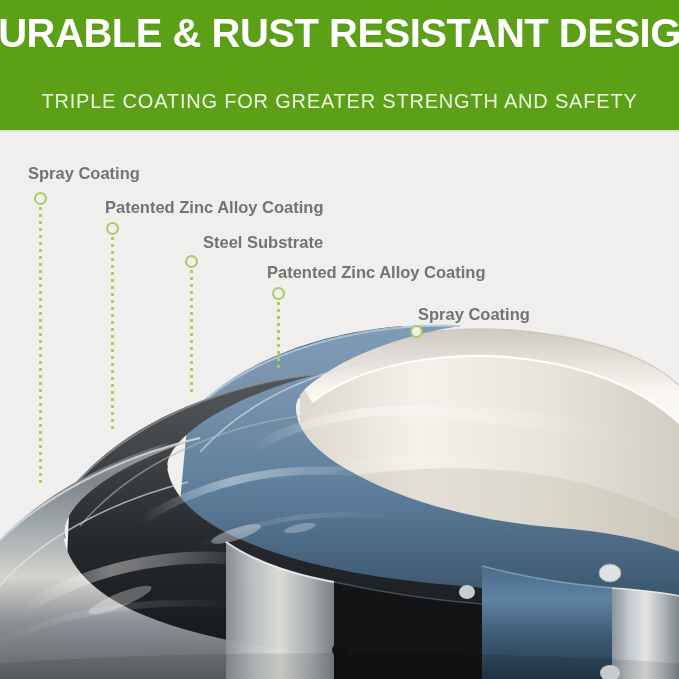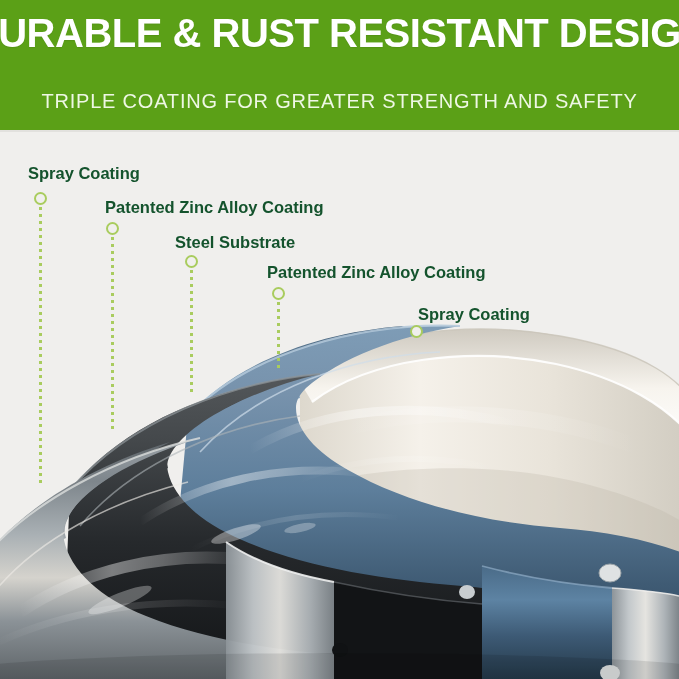--- a/index.html
+++ b/index.html
@@ -39,21 +39,21 @@
     margin-top:38px;
   }
   .header-rule {
     position:absolute; left:0; top:130px; width:679px; height:2px;
     background:#e2e1de;
   }
 
   
   .callout-label {
     position:absolute;
-    color:#14532d;
+    color:#737373;
     font-size:16.5px;
     font-weight:bold;
     white-space:nowrap;
     letter-spacing:0px;
     line-height:1;
   }
   .marker {
     position:absolute;
     width:13px; height:13px;
     border:2.6px solid #a9cc5e;
@@ -293,21 +293,21 @@
   <div>
 
     <div class="callout-label" style="left:28px; top:165px;">Spray Coating</div>
     <div class="marker" style="left:34px; top:192px;"></div>
     <div class="leader" style="left:39px; top:207px; height:280px;"></div>
 
     <div class="callout-label" style="left:105px; top:199px;">Patented Zinc Alloy Coating</div>
     <div class="marker" style="left:106px; top:222px;"></div>
     <div class="leader" style="left:111px; top:237px; height:192px;"></div>
 
-    <div class="callout-label" style="left:175px; top:234px;">Steel Substrate</div>
+    <div class="callout-label" style="left:203px; top:234px;">Steel Substrate</div>
     <div class="marker" style="left:185px; top:255px;"></div>
     <div class="leader" style="left:190px; top:270px; height:122px;"></div>
 
     <div class="callout-label" style="left:267px; top:264px;">Patented Zinc Alloy Coating</div>
     <div class="marker" style="left:272px; top:287px;"></div>
     <div class="leader" style="left:277px; top:302px; height:66px;"></div>
 
     <div class="callout-label" style="left:418px; top:306px;">Spray Coating</div>
     <div class="marker" style="left:410px; top:325px;"></div>
 

